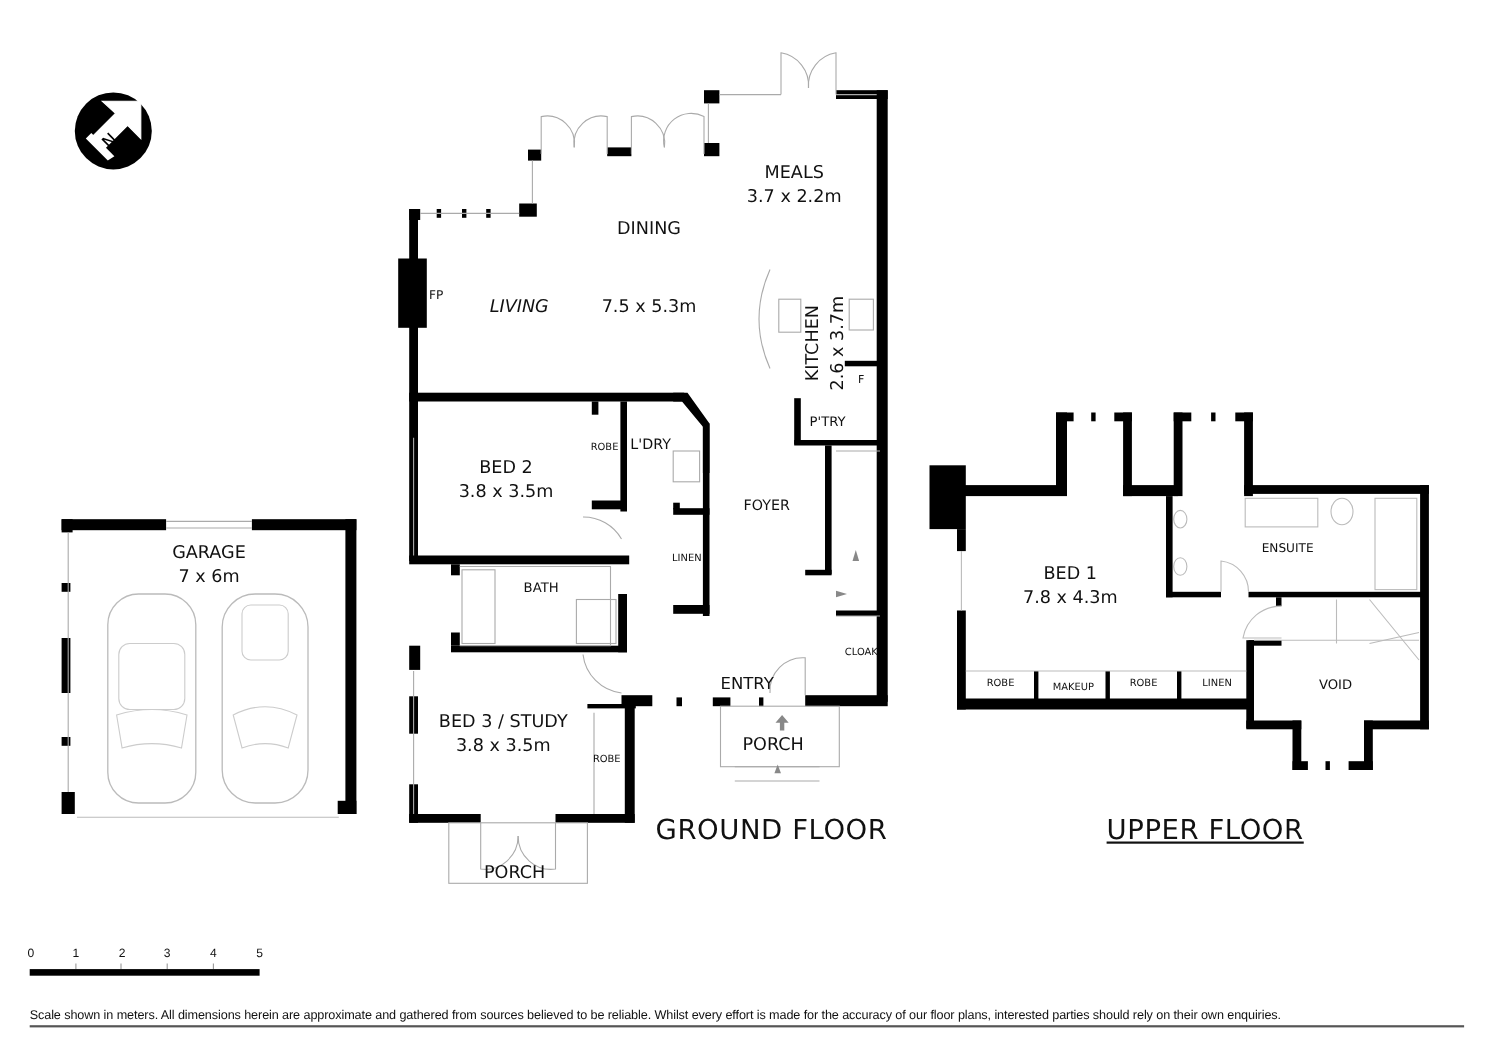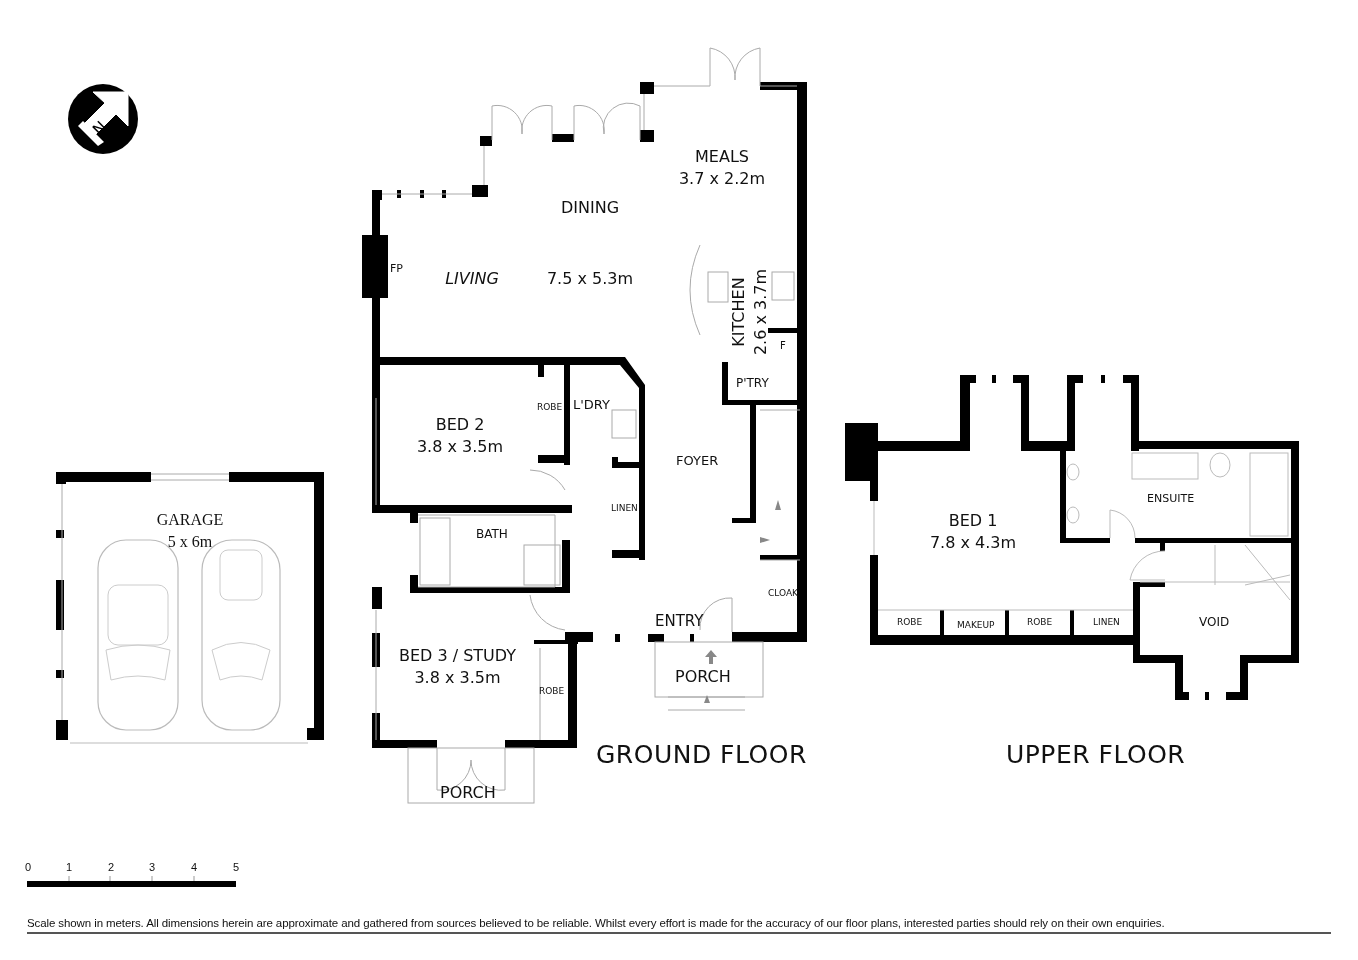--- a/index.html
+++ b/index.html
@@ -229,36 +229,36 @@
 <div class="lbl small" style="left:768px;top:588px;">CLOAK</div>
 <div class="lbl room" style="left:675px;top:666px;">PORCH</div>
 <div class="lbl room" style="left:395px;top:645px;width:125px;">
   <div>BED 3 / STUDY</div>
   <div>3.8 x 3.5m</div>
 </div>
 <div class="lbl small" style="left:539px;top:686px;">ROBE</div>
 <div class="lbl room" style="left:440px;top:782px;">PORCH</div>
 <div class="lbl title" style="left:596px;top:740px;">GROUND FLOOR</div>
 
-<div class="lbl room" style="left:140px;top:509px;width:100px;font-family:Liberation Serif, serif;">
+<div class="lbl room" style="left:140px;top:491px;width:100px;">
   <div>GARAGE</div>
-  <div>5 x 6m</div>
+  <div>7 x 6m</div>
 </div>
 
 <div class="lbl room" style="left:918px;top:510px;width:110px;">
   <div>BED 1</div>
   <div>7.8 x 4.3m</div>
 </div>
 <div class="lbl" style="left:1147px;top:492px;font-size:11px;">ENSUITE</div>
 <div class="lbl small" style="left:897px;top:617px;">ROBE</div>
 <div class="lbl small" style="left:957px;top:620px;">MAKEUP</div>
 <div class="lbl small" style="left:1027px;top:617px;">ROBE</div>
 <div class="lbl small" style="left:1093px;top:617px;">LINEN</div>
 <div class="lbl" style="left:1199px;top:615px;font-size:12px;">VOID</div>
-<div class="lbl title" style="left:1006px;top:740px;">UPPER FLOOR</div>
+<div class="lbl title" style="left:1006px;top:740px;text-decoration:underline;">UPPER FLOOR</div>
 
 <div class="scale-tick" style="left:22px;">0</div>
 <div class="scale-tick" style="left:63px;">1</div>
 <div class="scale-tick" style="left:105px;">2</div>
 <div class="scale-tick" style="left:146px;">3</div>
 <div class="scale-tick" style="left:188px;">4</div>
 <div class="scale-tick" style="left:230px;">5</div>
 
 <div class="disclaimer">Scale shown in meters. All dimensions herein are approximate and gathered from sources believed to be  reliable. Whilst every effort is made for the accuracy of our floor plans, interested parties should rely on their own enquiries.</div>
 <div class="disc-rule"></div>

